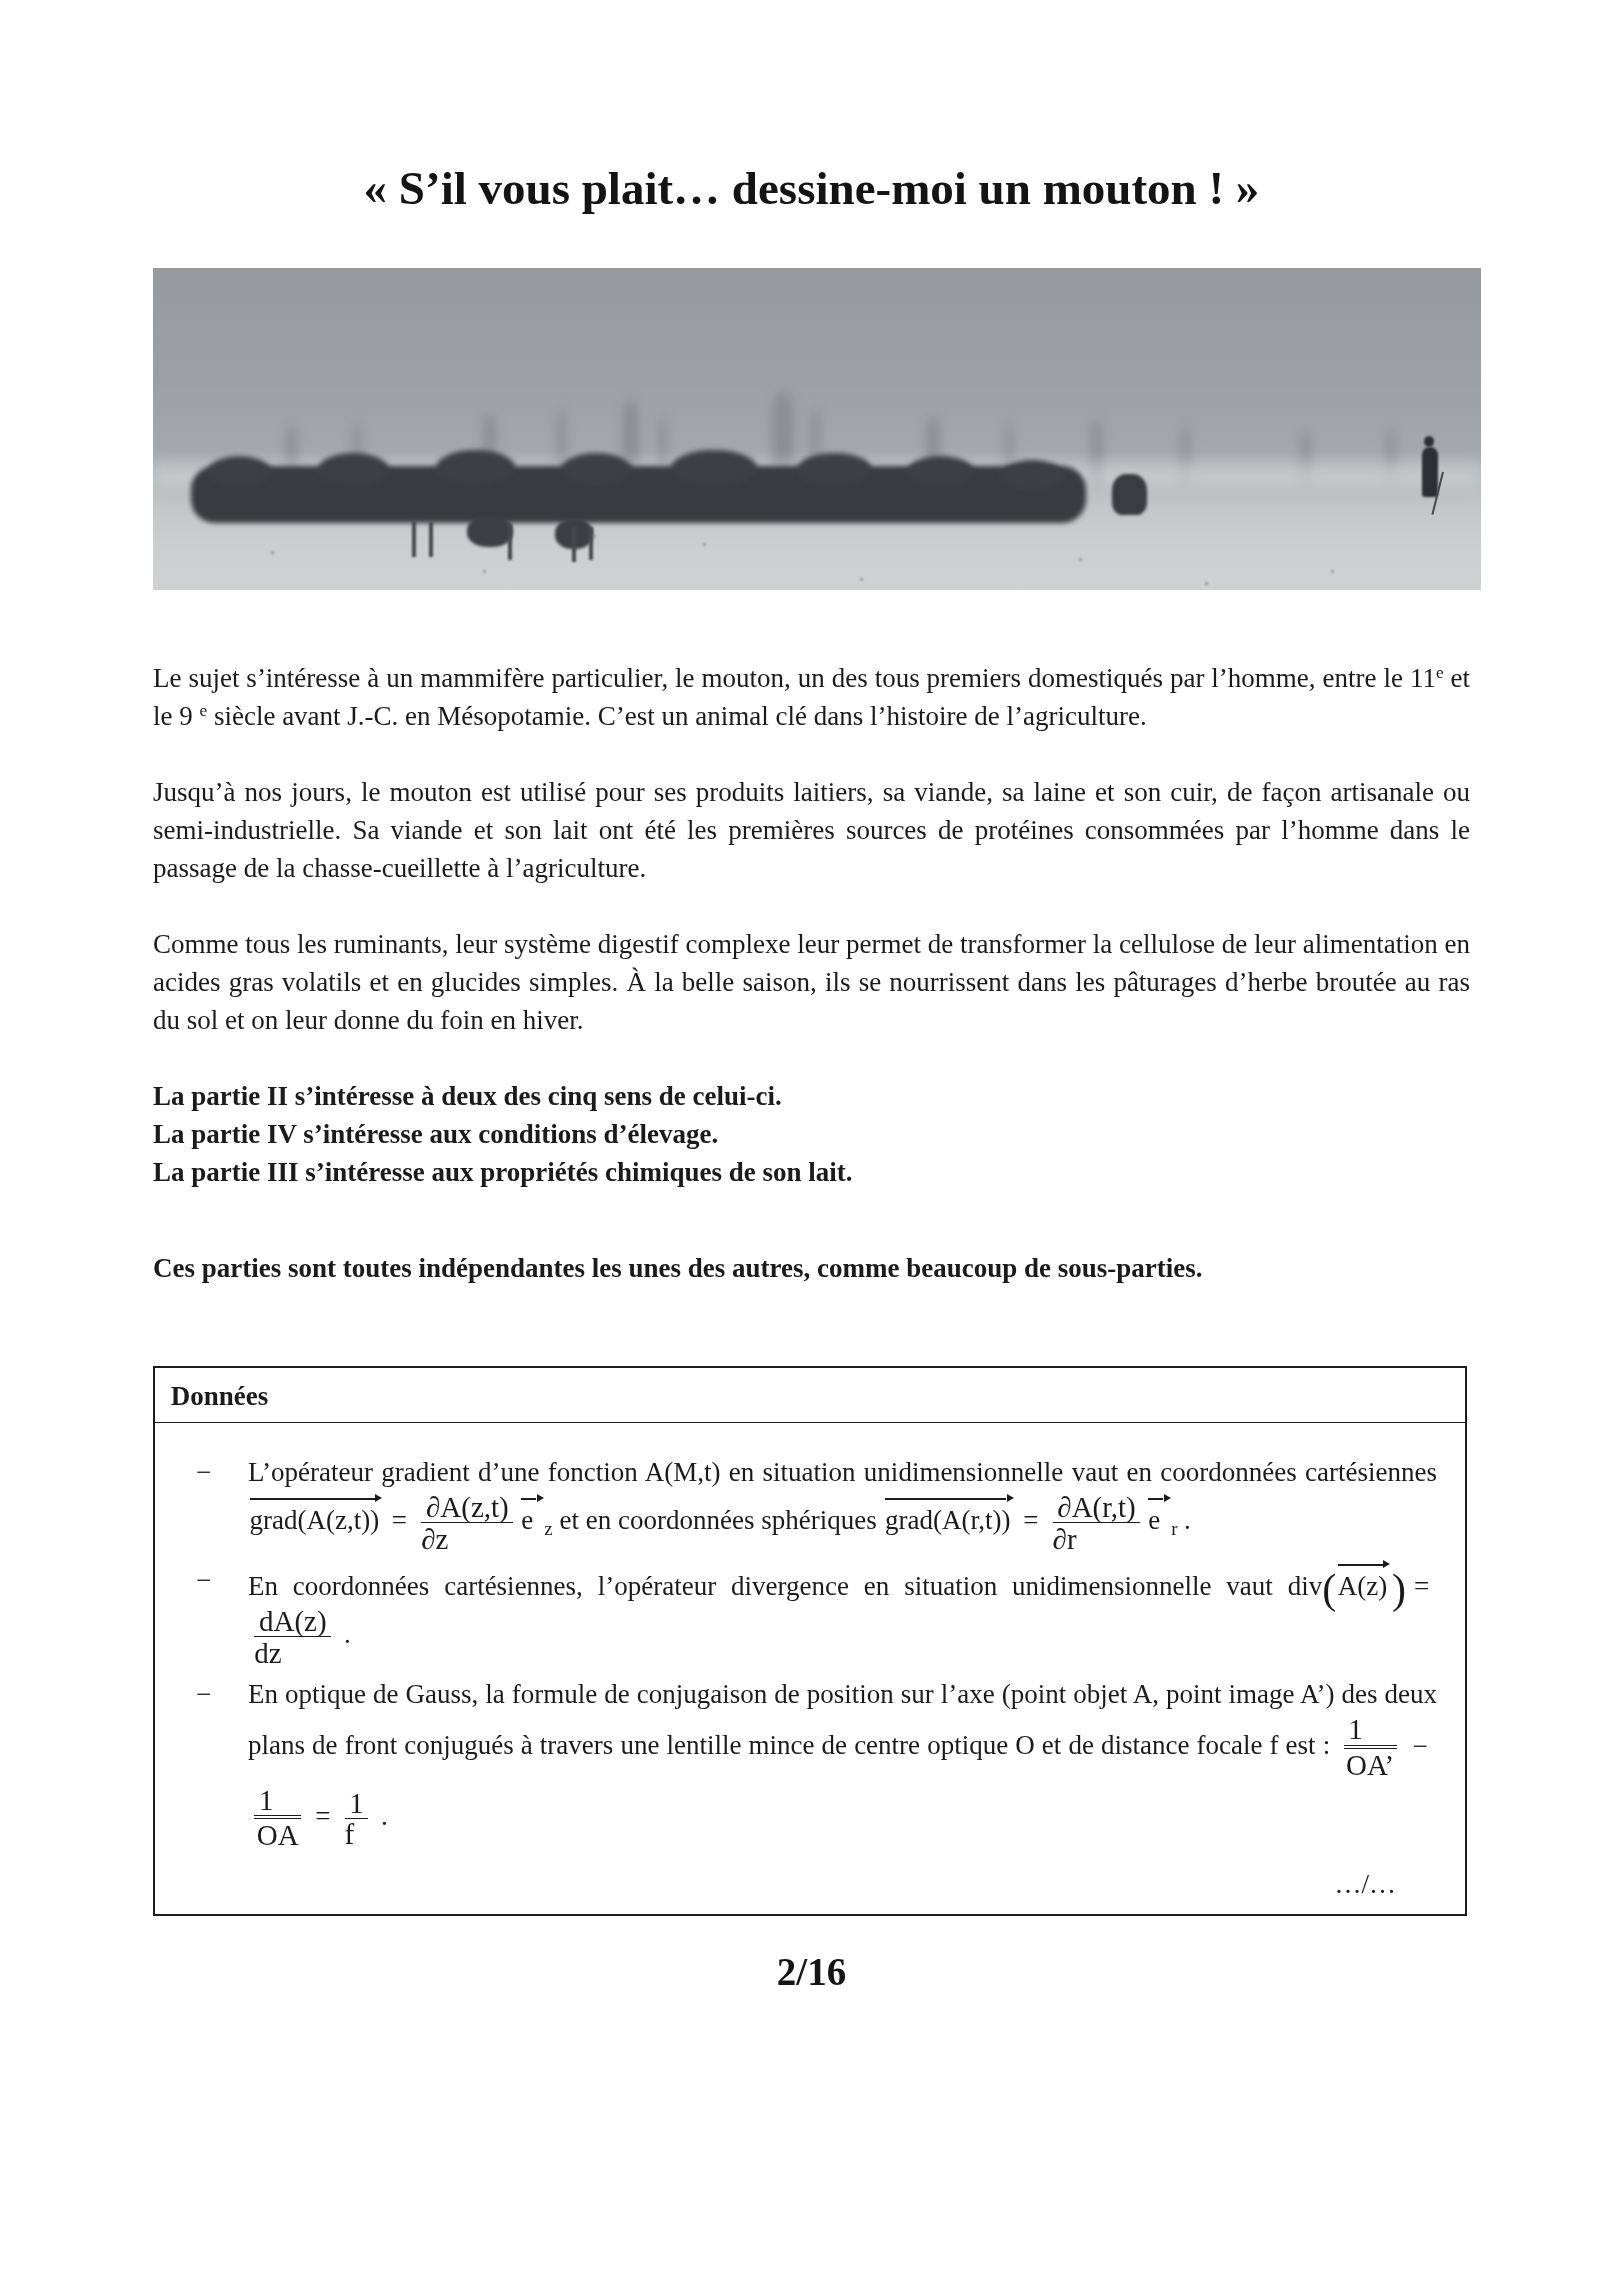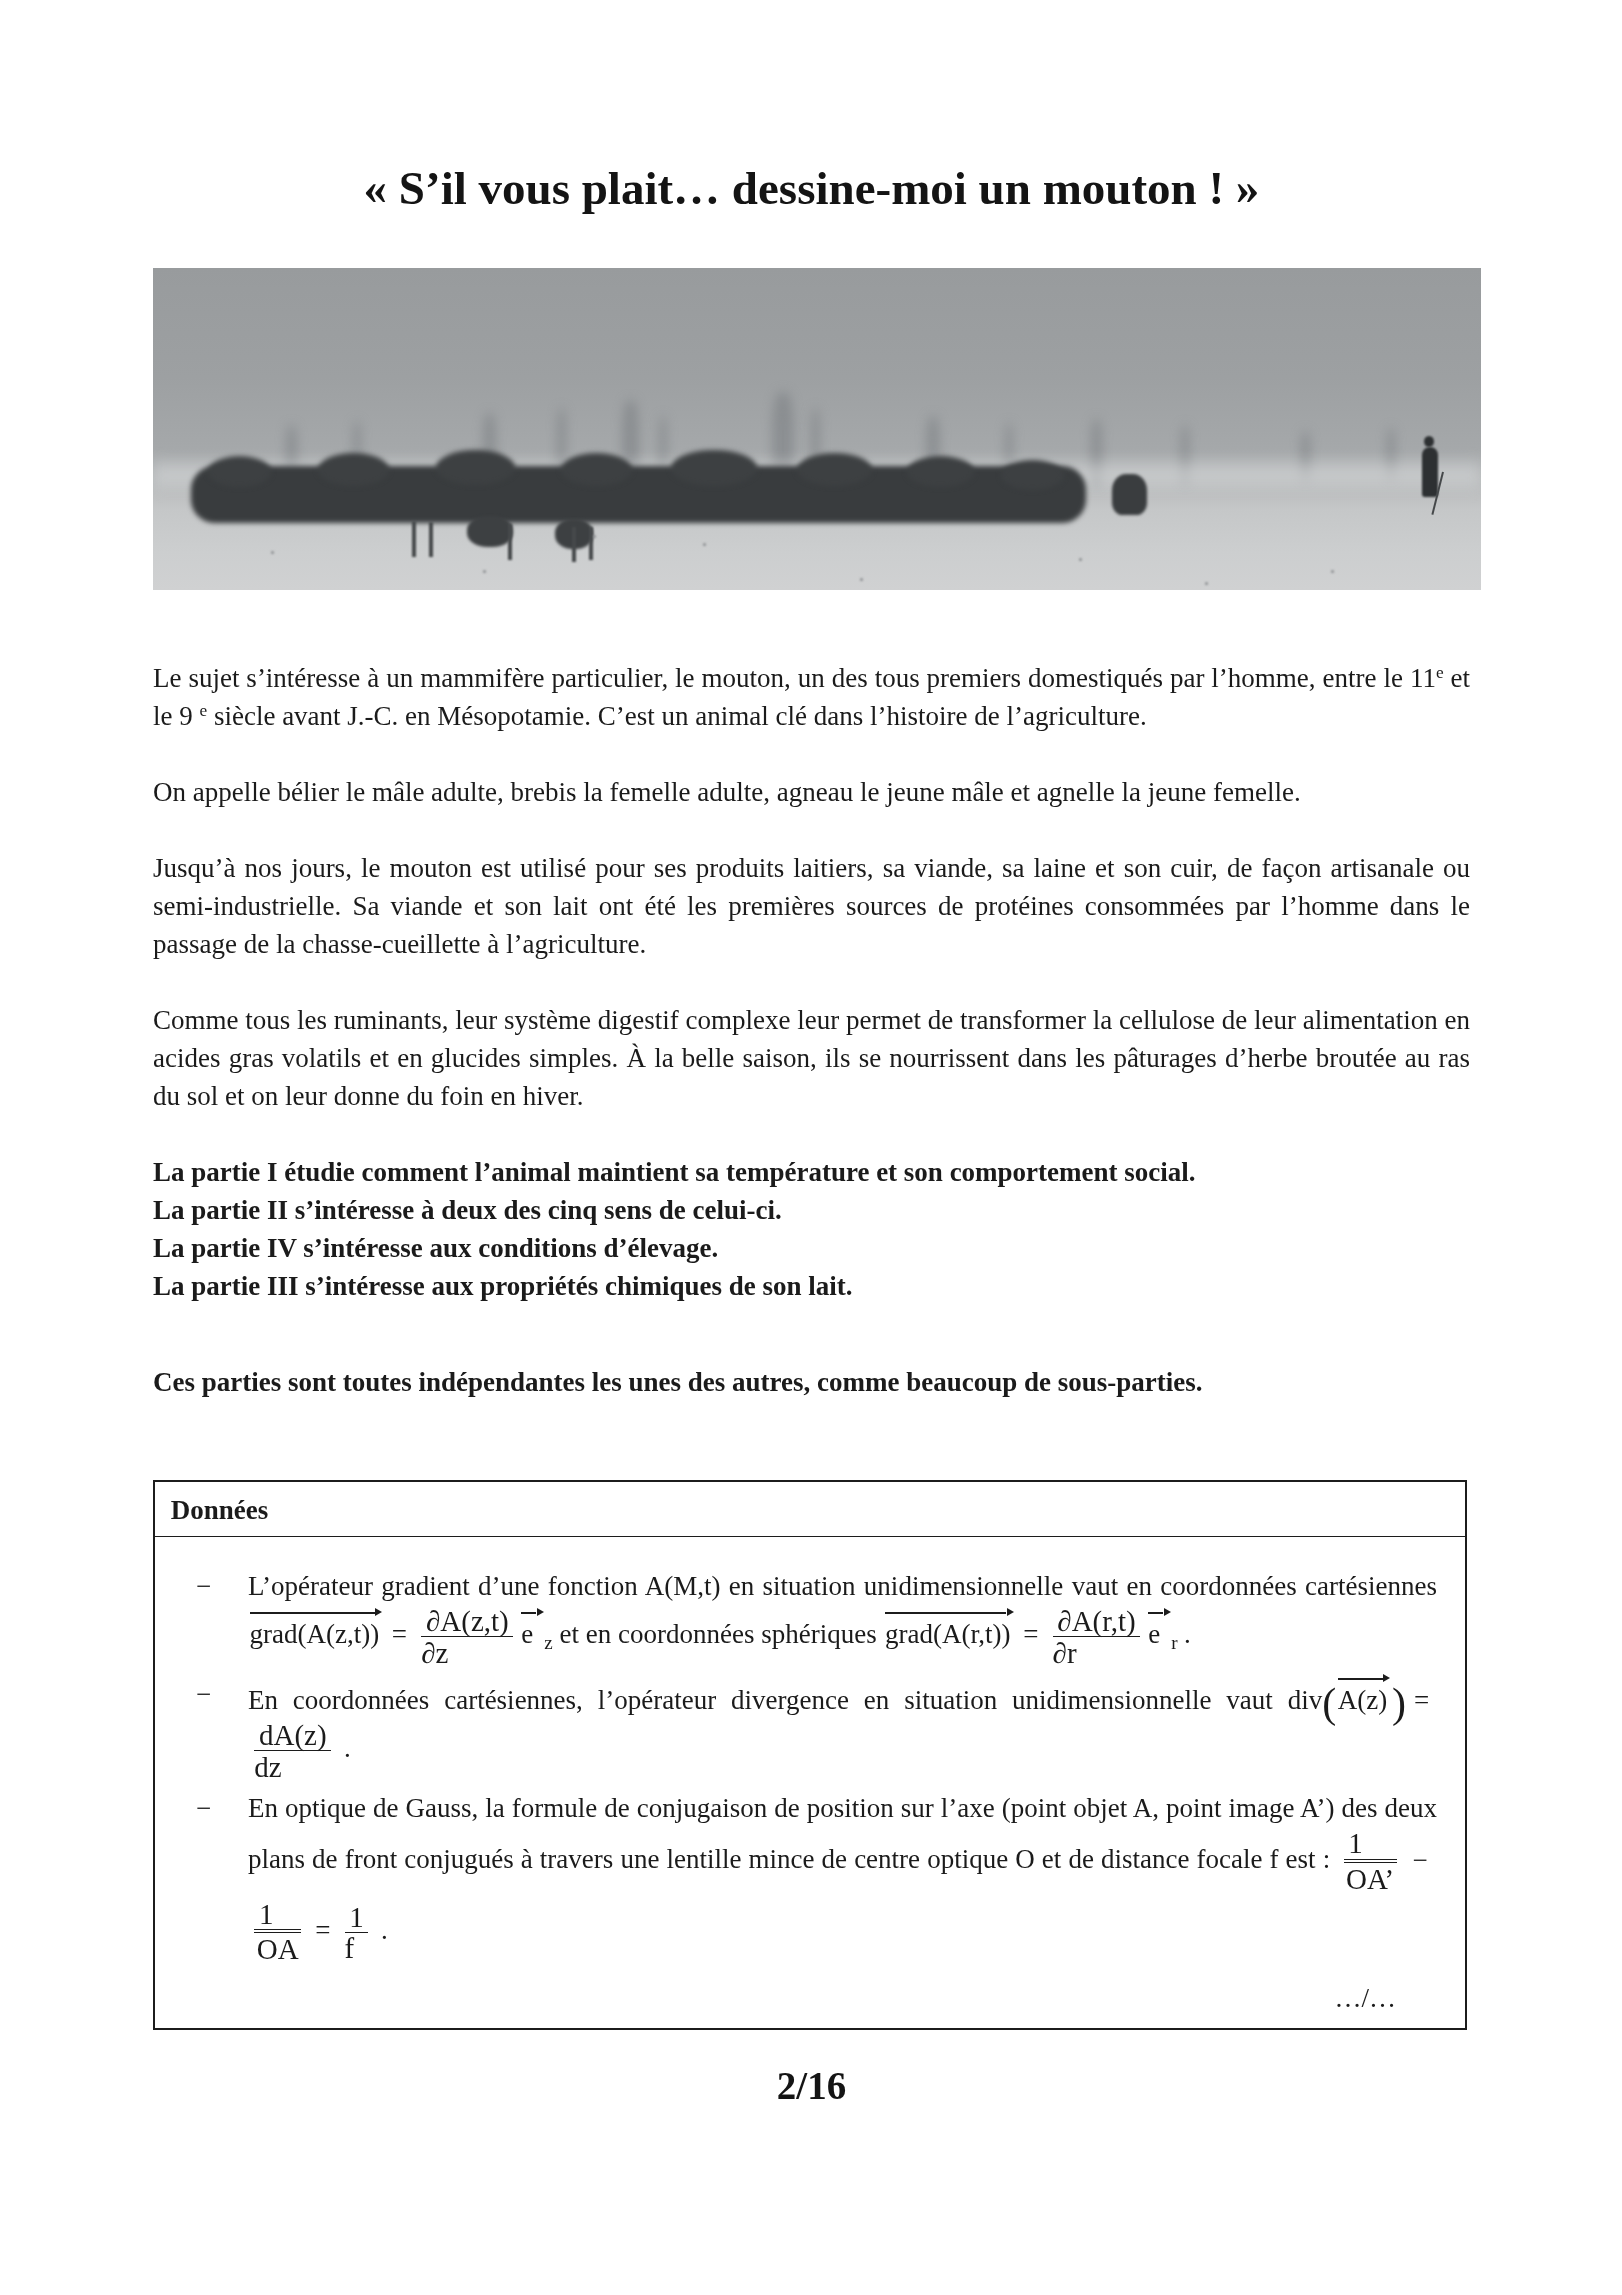--- a/index.html
+++ b/index.html
@@ -136,28 +136,26 @@
       <div class="sp sp3"></div>
       <div class="sp sp4"></div>
       <div class="sp sp5"></div>
       <div class="sp sp6"></div>
       <div class="sp sp7"></div>
       <div class="sp sp8"></div>
     </div>
 
     <p class="para first"><span>Le sujet s’intéresse à un mammifère particulier, le mouton, un des tous premiers domestiqués par l’homme, entre le 11</span><sup>e</sup><span> et le 9 </span><sup>e</sup><span> siècle avant J.-C. en Mésopotamie. C’est un animal clé dans l’histoire de l’agriculture.</span></p>
 
-    <p class="para">On appelle bélier le mâle adulte, brebis la femelle adulte, agneau le jeune mâle et agnelle la jeune femelle.</p>
 
     <p class="para">Jusqu’à nos jours, le mouton est utilisé pour ses produits laitiers, sa viande, sa laine et son cuir, de façon artisanale ou semi-industrielle. Sa viande et son lait ont été les premières sources de protéines consommées par l’homme dans le passage de la chasse-cueillette à l’agriculture.</p>
 
     <p class="para">Comme tous les ruminants, leur système digestif complexe leur permet de transformer la cellulose de leur alimentation en acides gras volatils et en glucides simples. À la belle saison, ils se nourrissent dans les pâturages d’herbe broutée au ras du sol et on leur donne du foin en hiver.</p>
 
     <div class="parts">
-      <div>La partie I étudie comment l’animal maintient sa température et son comportement social.</div>
       <div>La partie II s’intéresse à deux des cinq sens de celui-ci.</div>
       <div>La partie IV s’intéresse aux conditions d’élevage.</div>
       <div>La partie III s’intéresse aux propriétés chimiques de son lait.</div>
     </div>
 
     <p class="parts-note">Ces parties sont toutes indépendantes les unes des autres, comme beaucoup de sous-parties.</p>
 
     <div class="donnees">
       <div class="d-header">Données</div>
       <div class="d-body">

